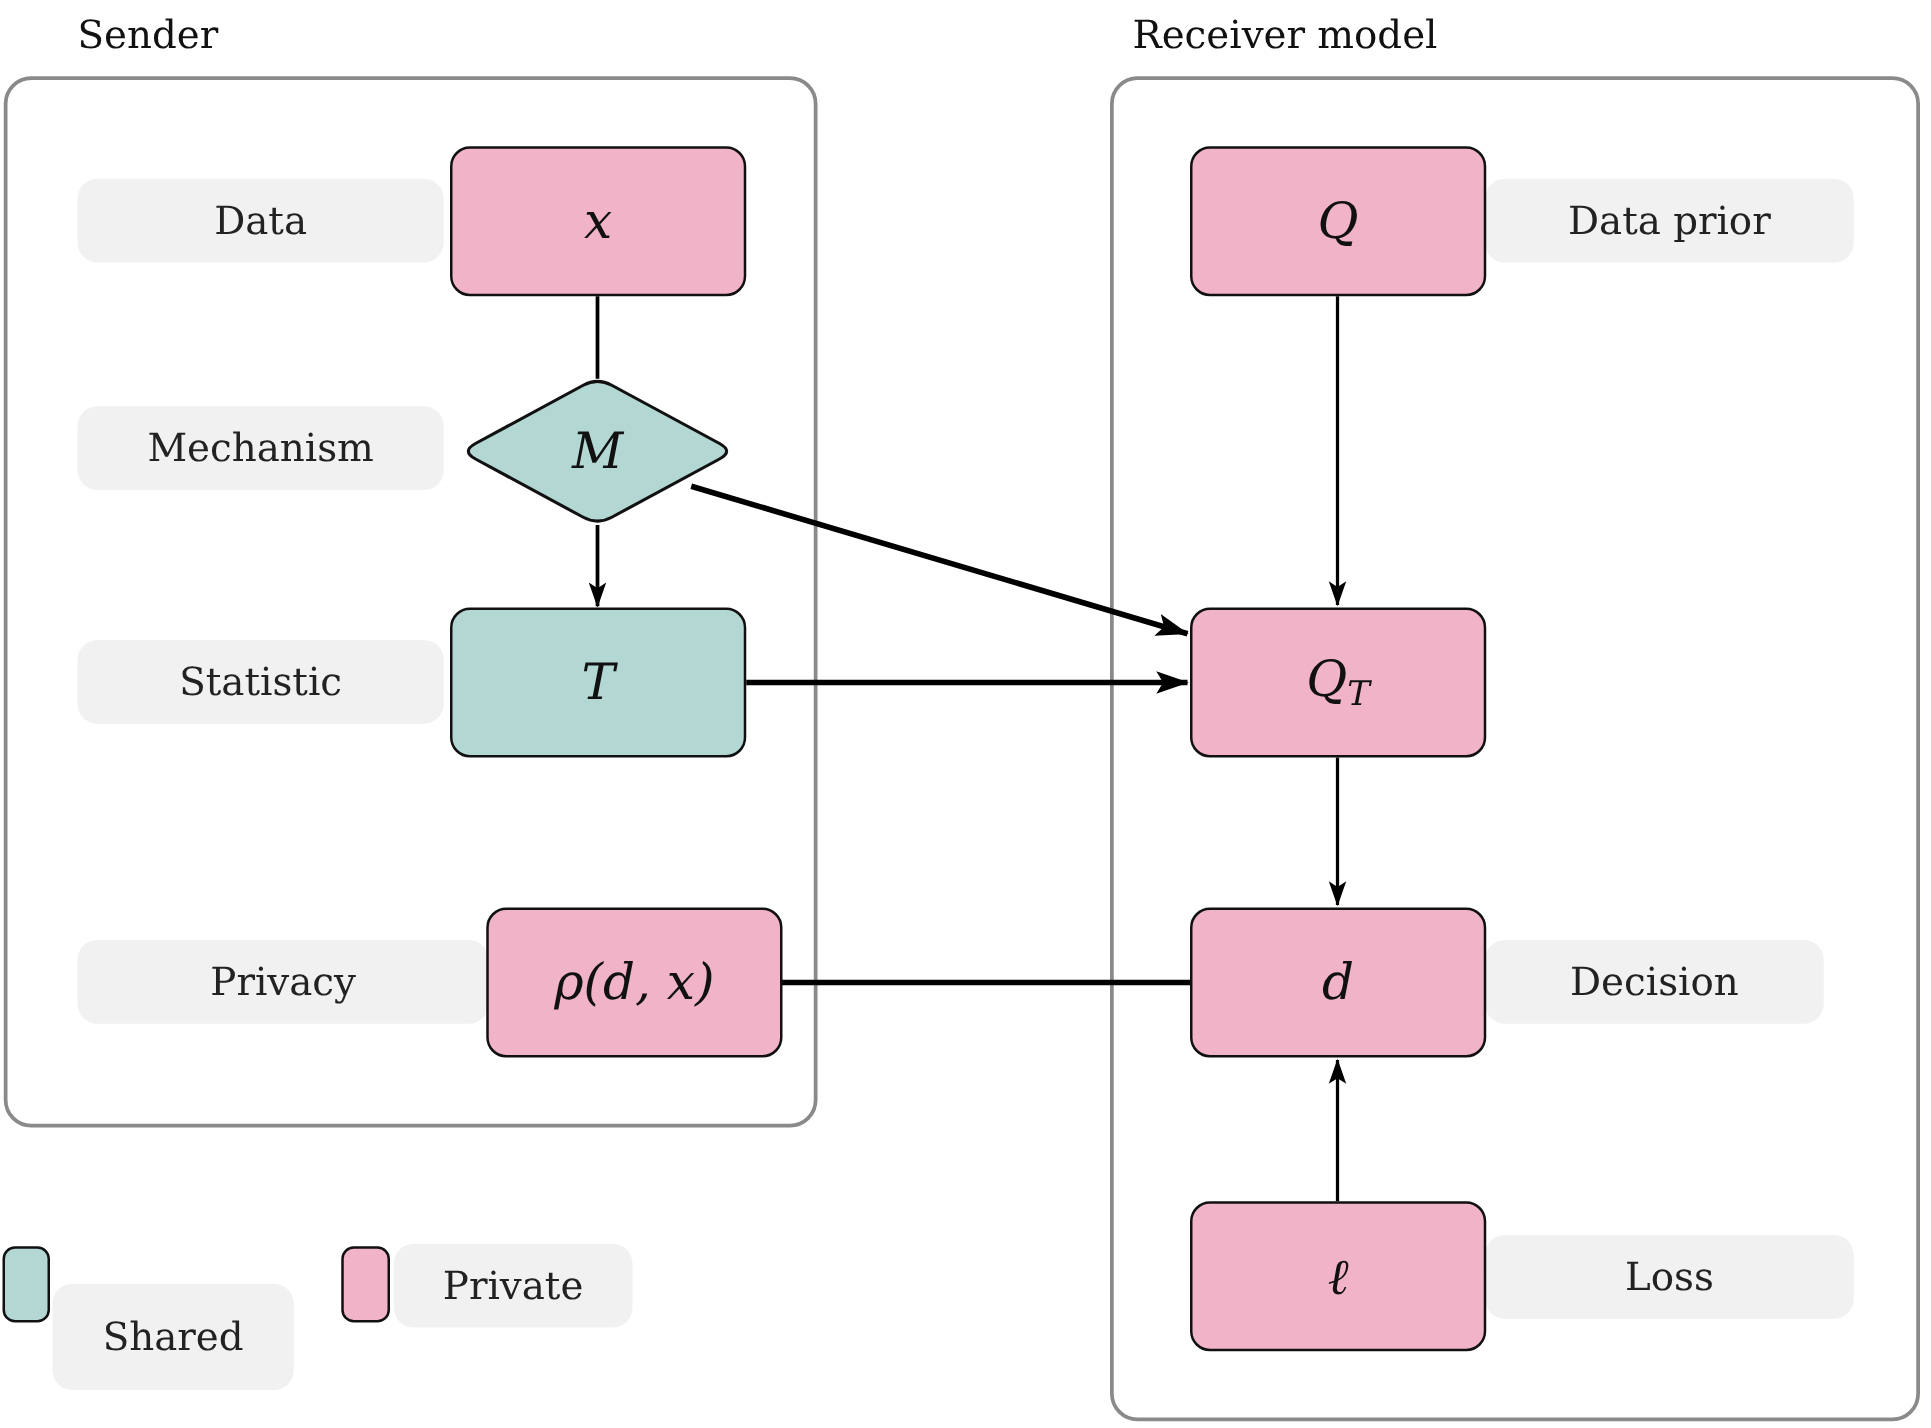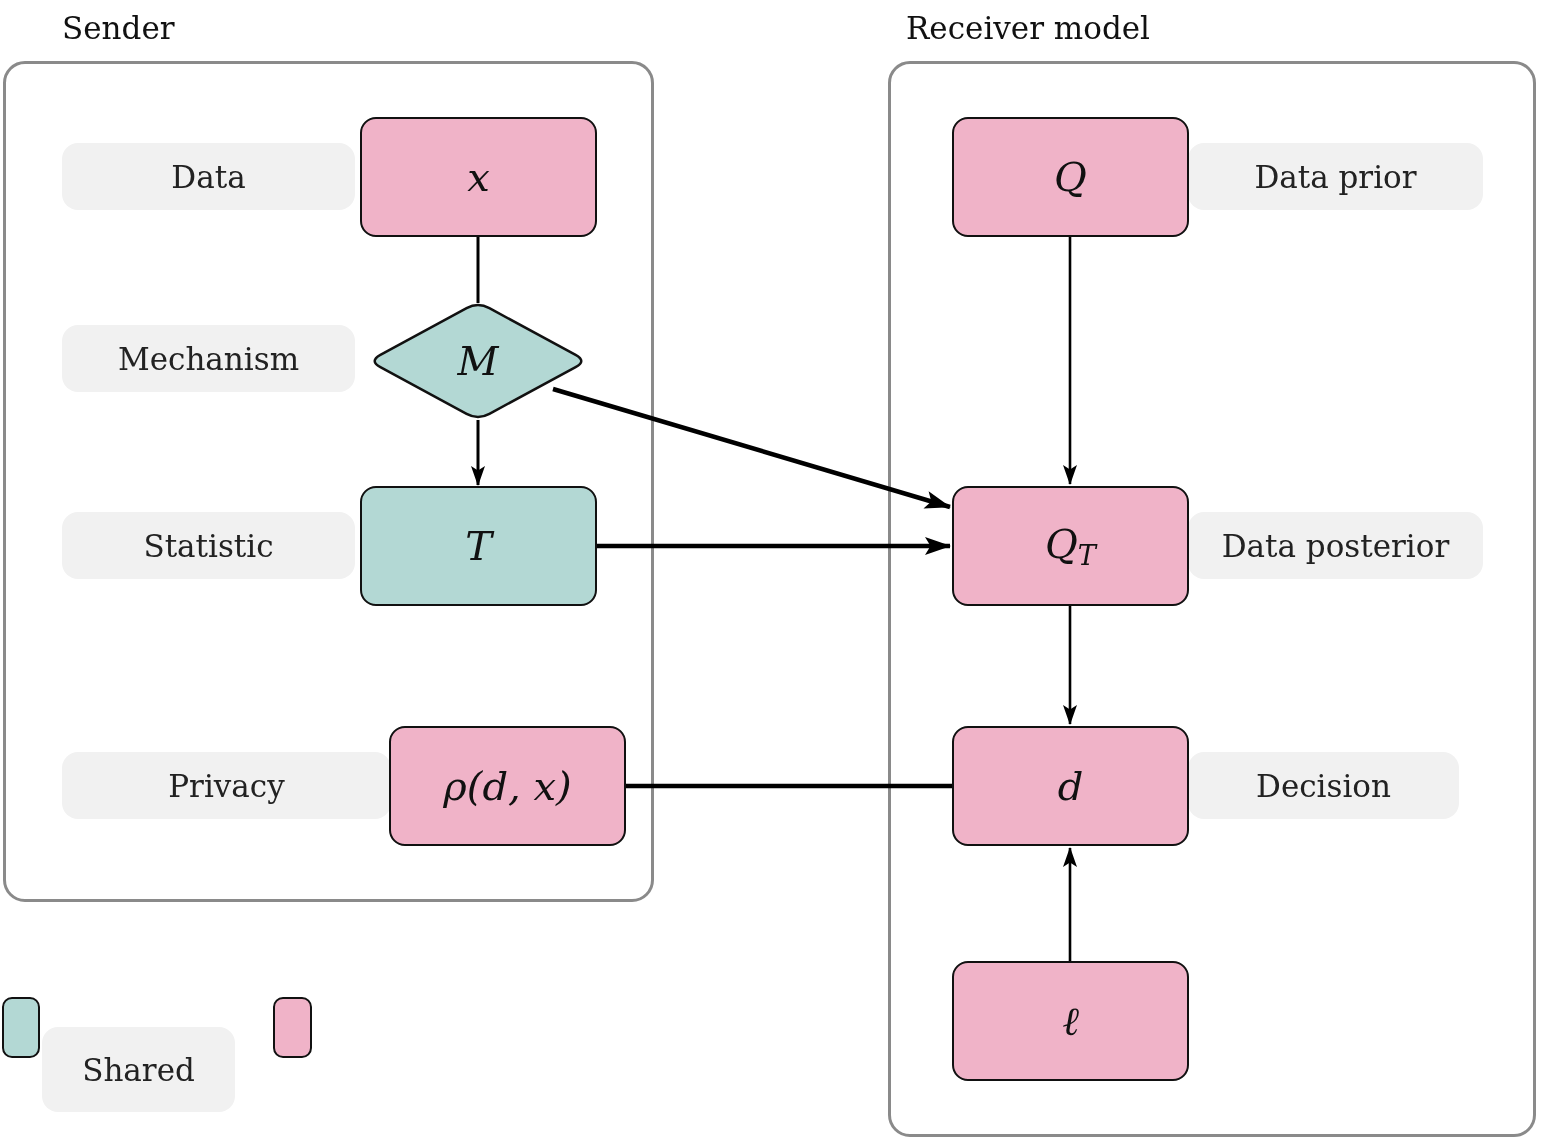--- a/index.html
+++ b/index.html
@@ -49,22 +49,22 @@
 
   <div class="frame-title" style="left:62px;top:10px;">Sender</div>
   <div class="frame-title" style="left:906px;top:10px;">Receiver model</div>
 
   <div class="pill" style="left:62px;top:143px;width:293px;height:67px;">Data</div>
   <div class="pill" style="left:62px;top:512px;width:293px;height:67px;">Statistic</div>
   <div class="pill" style="left:62px;top:325px;width:293px;height:67px;">Mechanism</div>
   <div class="pill" style="left:62px;top:752px;width:329px;height:67px;">Privacy</div>
 
   <div class="pill" style="left:1188px;top:143px;width:295px;height:67px;">Data prior</div>
-  <div class="pill" style="left:1188px;top:512px;width:295px;height:67px;">Data posterior</div>
   <div class="pill" style="left:1188px;top:752px;width:271px;height:67px;">Decision</div>
+  <div class="pill" style="left:1188px;top:988px;width:295px;height:67px;">Loss</div>
 
   <svg class="edges" width="1545" height="1142" viewBox="0 0 1545 1142">
     <defs>
       <marker id="headThick" markerUnits="userSpaceOnUse" markerWidth="28" markerHeight="22" refX="25" refY="10" orient="auto">
         <path d="M0 1 L26 10 L0 19 L5.5 10 Z" fill="#000"></path>
       </marker>
       <marker id="headThin" markerUnits="userSpaceOnUse" markerWidth="22" markerHeight="18" refX="19" refY="8" orient="auto">
         <path d="M0 1 L20 8 L0 15 L4.5 8 Z" fill="#000"></path>
       </marker>
     </defs>
@@ -109,14 +109,15 @@
     <span>d</span>
   </div>
 
   <div class="node private" style="left:952px;top:961px;width:237px;height:120px;">
     <span>ℓ</span>
   </div>
 
   <div class="swatch shared" style="left:2px;top:997px;width:38px;height:61px;"></div>
   <div class="pill" style="left:42px;top:1027px;width:193px;height:85px;">Shared</div>
   <div class="swatch private" style="left:273px;top:997px;width:39px;height:61px;"></div>
+  <div class="pill" style="left:315px;top:995px;width:191px;height:67px;">Private</div>
 
 </div>
 
 </body></html>

